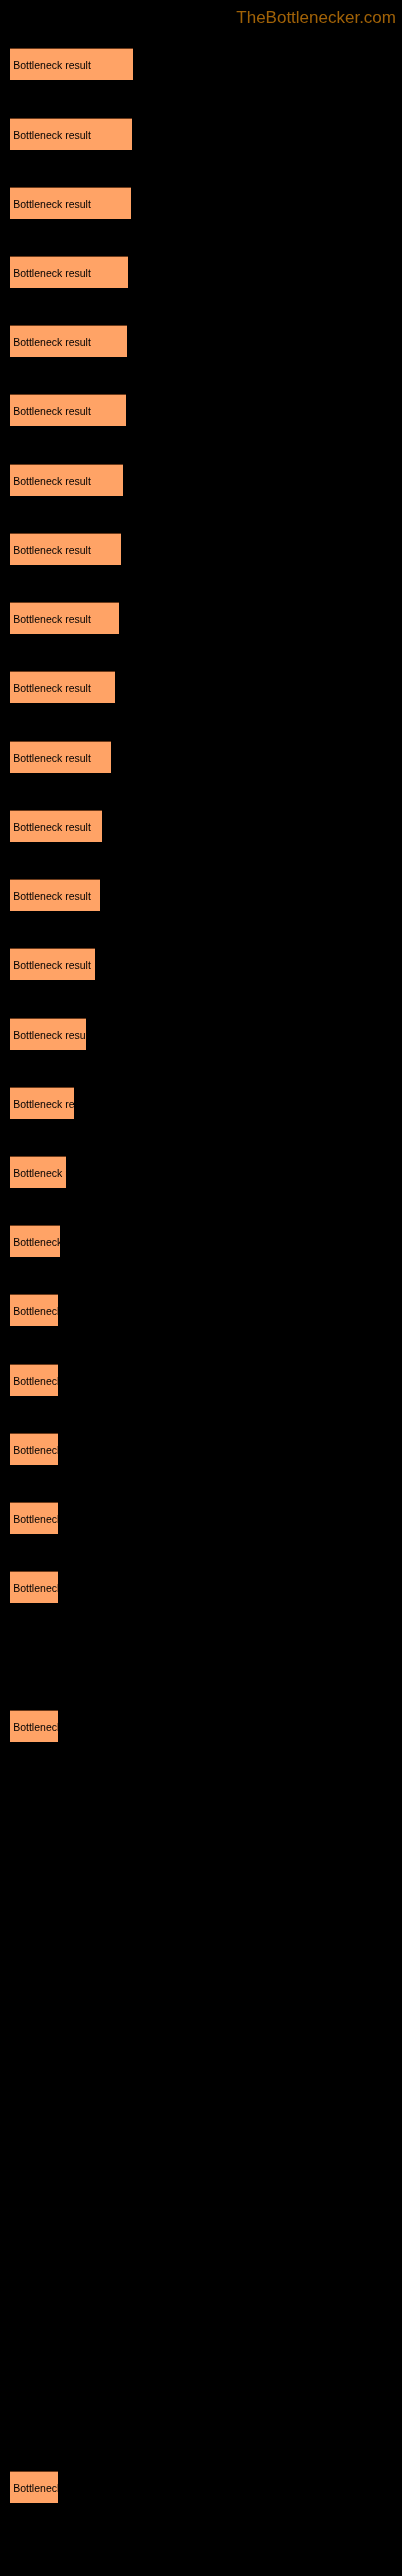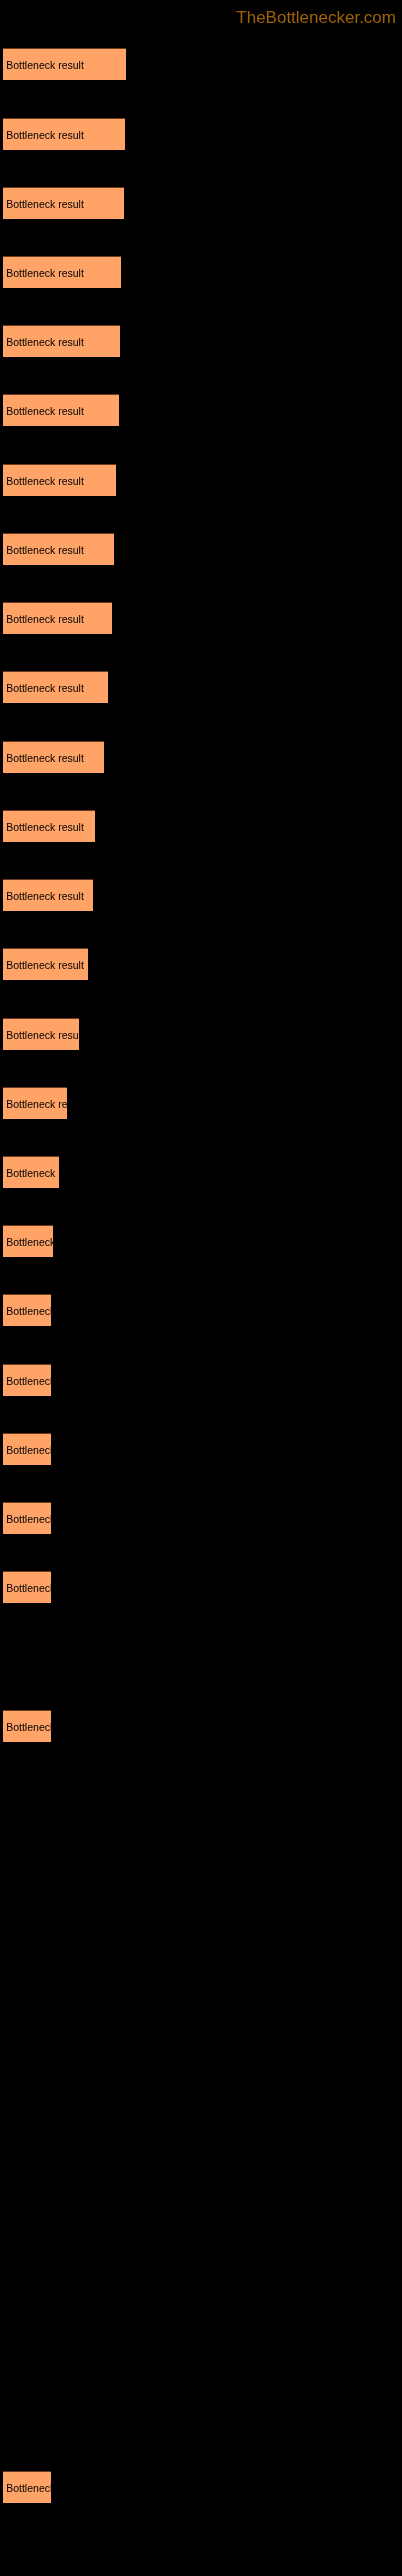--- a/index.html
+++ b/index.html
@@ -41,21 +41,21 @@
 
   .bar-row {
     position: absolute;
     left: 0;
     width: 403px;
     height: 32px;
   }
 
   .bar {
     position: absolute;
-    left: 3px;
+    left: 10px;
     top: 0;
     height: 32px;
     background: #FFA366;
     border-top: 1.6px solid #6b3a1a;
     box-sizing: border-box;
     overflow: hidden;
     white-space: nowrap;
     padding-left: 48px;
   }
 

